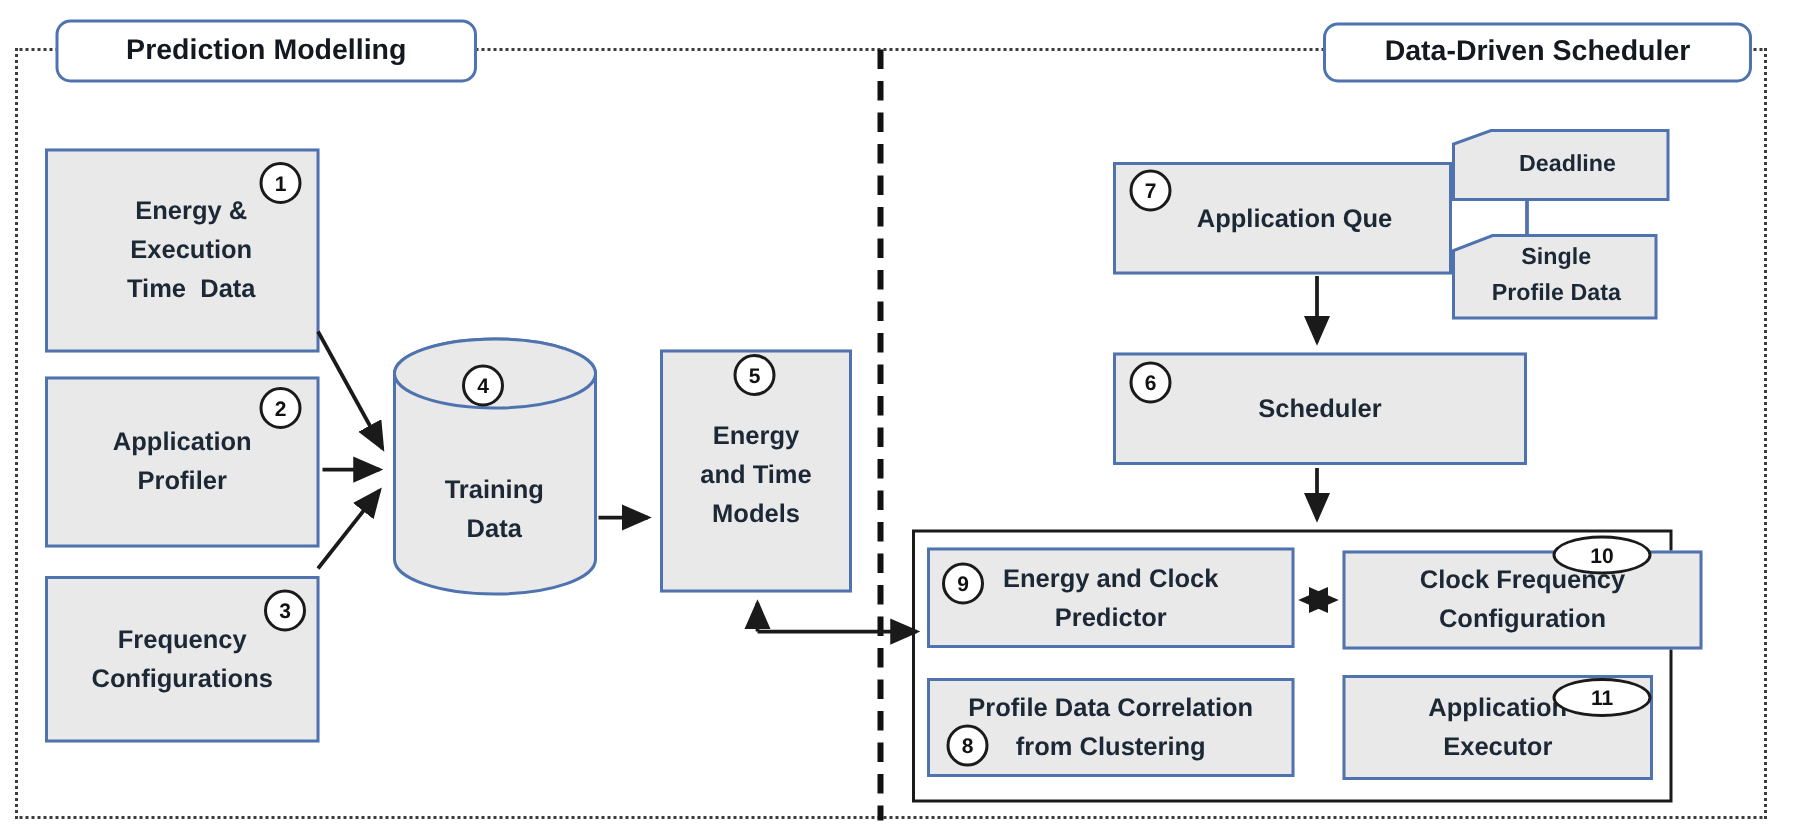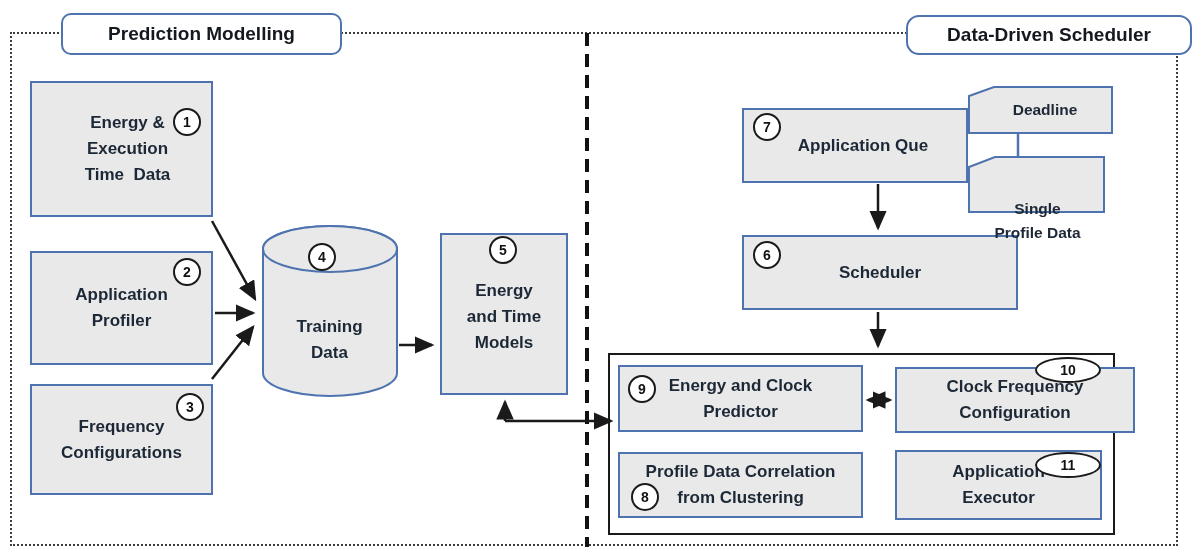--- a/index.html
+++ b/index.html
@@ -6,21 +6,21 @@
   #canvas{
     position:relative;width:1196px;height:559px;background:#fff;overflow:hidden;
     font-family:"Liberation Sans","DejaVu Sans",sans-serif;color:#1c2836;
   }
   
   #frame{position:absolute;left:10px;top:32px;width:1168px;height:514px;
     border:2px dotted #3c3c3c;z-index:0;box-sizing:border-box;}
   
   .title{position:absolute;background:#fff;border:2.5px solid #4e73ae;border-radius:10px;
     display:flex;align-items:center;justify-content:center;
-    font-size:19px;font-weight:700;color:#14181f;z-index:4;box-sizing:border-box;margin-left:24px;}
+    font-size:19px;font-weight:700;color:#14181f;z-index:4;box-sizing:border-box;}
   
   .box{position:absolute;background:#e9e9e9;border:2px solid #4e73ae;
     display:flex;flex-direction:column;align-items:center;justify-content:center;
     text-align:center;font-size:17px;font-weight:600;line-height:26px;
     z-index:2;box-sizing:border-box;}
   .box .ln{white-space:pre;}
   
   .txt{position:absolute;display:flex;flex-direction:column;align-items:center;
     justify-content:center;text-align:center;font-size:17px;font-weight:600;
     line-height:26px;z-index:4;}
@@ -41,25 +41,25 @@
 
 <div id="canvas">
 
   <div id="frame"></div>
 
   <div id="runtime-container"></div>
 
   <div class="title" style="left:37px;top:13px;width:281px;height:42px;">
     <span>Prediction Modelling</span>
   </div>
-  <div class="title" style="left:882px;top:15px;width:286px;height:40px;border-radius:13px;">
+  <div class="title" style="left:882px;top:15px;width:286px;height:40px;">
     <span>Data-Driven Scheduler</span>
   </div>
 
-  <div class="box" style="left:30px;top:81px;width:183px;height:136px;padding-left:12px;">
+  <div class="box" style="left:30px;top:99px;width:183px;height:136px;padding-left:12px;">
     <span class="ln">Energy &amp;</span>
     <span class="ln">Execution</span>
     <span class="ln">Time  Data</span>
   </div>
   <div class="box" style="left:30px;top:251px;width:183px;height:114px;">
     <span class="ln">Application</span>
     <span class="ln">Profiler</span>
   </div>
   <div class="box" style="left:30px;top:384px;width:183px;height:111px;">
     <span class="ln">Frequency</span>
@@ -131,21 +131,21 @@
     <path d="M879,400 L890,400" stroke="#1a1a1a" stroke-width="2.5" fill="none" marker-end="url(#ah)"></path>
   </svg>
 
   <div class="txt" style="left:265px;top:312px;width:129px;height:56px;">
     <span class="ln">Training</span>
     <span class="ln">Data</span>
   </div>
   <div class="txt small" style="left:985px;top:93px;width:120px;height:34px;">
     <span>Deadline</span>
   </div>
-  <div class="txt small" style="left:975px;top:160px;width:125px;height:48px;margin-top:37px;">
+  <div class="txt small" style="left:975px;top:160px;width:125px;height:48px;">
     <span>Single</span>
     <span>Profile Data</span>
   </div>
 
   <div class="num" style="left:173px;top:108px;">
     <span>1</span>
   </div>
   <div class="num" style="left:173px;top:258px;">
     <span>2</span>
   </div>

